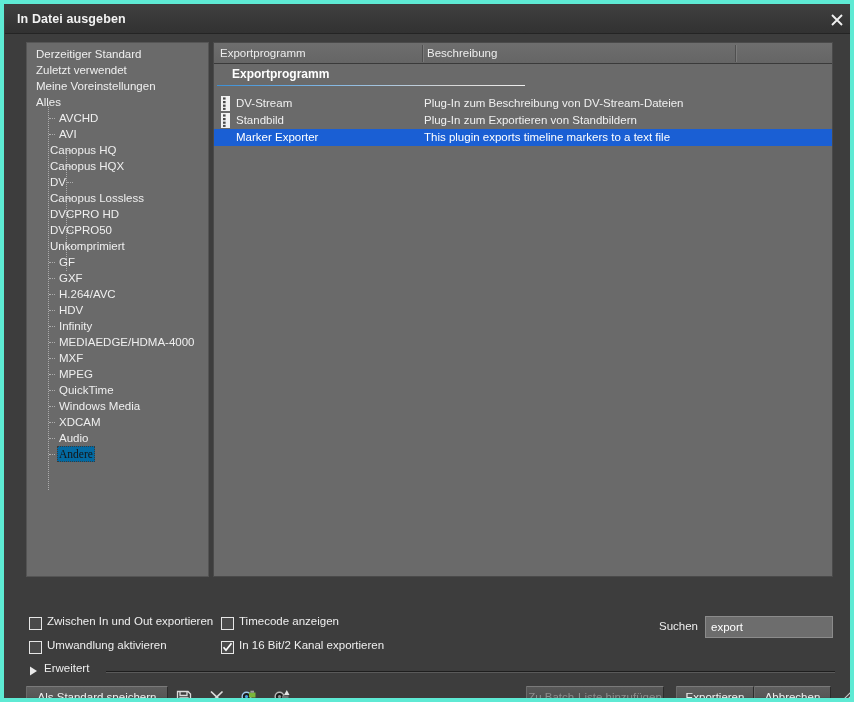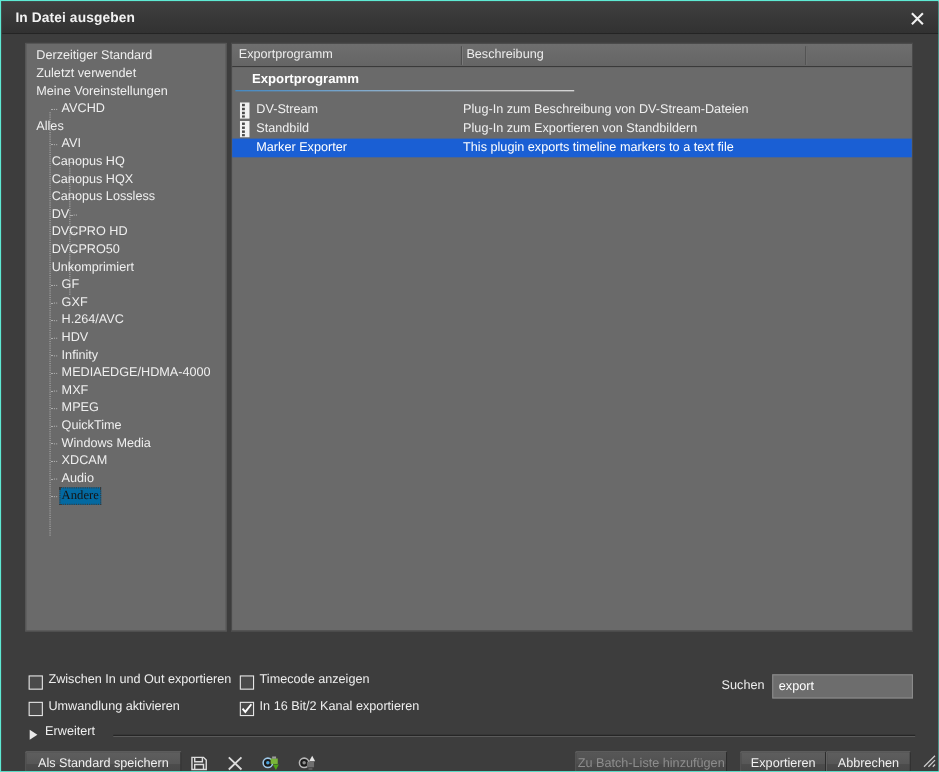--- a/index.html
+++ b/index.html
@@ -12,21 +12,21 @@
     font-family: "Liberation Sans", sans-serif;
     -webkit-font-smoothing: antialiased;
   }
 
   #dialog {
     position: relative;
     width: 854px;
     height: 702px;
     box-sizing: border-box;
     background: #3d3d3d;
-    border: 1px solid #5eead4;
+    border: 4px solid #5eead4;
     overflow: hidden;
   }
 
   
   .titlebar {
     position: absolute;
     left: 1px; top: 1px;
     width: 852px;
     height: 29px;
     background: linear-gradient(to bottom, #3f3f3f 0%, #383838 50%, #323232 100%);
@@ -363,27 +363,27 @@
   <div class="content">
 
     <div class="tree-panel">
 
       <div class="guide-v" style="left:21px; top:62px; height:385px;"></div>
       <div class="guide-v" style="left:39px; top:110px; height:118px;"></div>
       <ul class="tree-list" id="tree-list">
           <li class="tree-row lvl0"><span class="lbl">Derzeitiger Standard</span></li>
           <li class="tree-row lvl0"><span class="lbl">Zuletzt verwendet</span></li>
           <li class="tree-row lvl0"><span class="lbl">Meine Voreinstellungen</span></li>
+          <li class="tree-row lvl0"><span class="lbl">Alles</span></li>
           <li class="tree-row lvl1"><span class="guide-h" style="left: 22px; top: 8px; width: 6px;"></span><span class="lbl">AVCHD</span></li>
-          <li class="tree-row lvl0"><span class="lbl">Alles</span></li>
           <li class="tree-row lvl1"><span class="guide-h" style="left: 22px; top: 8px; width: 6px;"></span><span class="lbl">AVI</span></li>
           <li class="tree-row lvl2"><span class="guide-h" style="left: 40px; top: 8px; width: 6px;"></span><span class="lbl">Canopus HQ</span></li>
           <li class="tree-row lvl2"><span class="guide-h" style="left: 40px; top: 8px; width: 6px;"></span><span class="lbl">Canopus HQX</span></li>
+          <li class="tree-row lvl2"><span class="guide-h" style="left: 40px; top: 8px; width: 6px;"></span><span class="lbl">DV</span></li>
           <li class="tree-row lvl2"><span class="guide-h" style="left: 40px; top: 8px; width: 6px;"></span><span class="lbl">Canopus Lossless</span></li>
-          <li class="tree-row lvl2"><span class="guide-h" style="left: 40px; top: 8px; width: 6px;"></span><span class="lbl">DV</span></li>
           <li class="tree-row lvl2"><span class="guide-h" style="left: 40px; top: 8px; width: 6px;"></span><span class="lbl">DVCPRO HD</span></li>
           <li class="tree-row lvl2"><span class="guide-h" style="left: 40px; top: 8px; width: 6px;"></span><span class="lbl">DVCPRO50</span></li>
           <li class="tree-row lvl2"><span class="guide-h" style="left: 40px; top: 8px; width: 6px;"></span><span class="lbl">Unkomprimiert</span></li>
           <li class="tree-row lvl1"><span class="guide-h" style="left: 22px; top: 8px; width: 6px;"></span><span class="lbl">GF</span></li>
           <li class="tree-row lvl1"><span class="guide-h" style="left: 22px; top: 8px; width: 6px;"></span><span class="lbl">GXF</span></li>
           <li class="tree-row lvl1"><span class="guide-h" style="left: 22px; top: 8px; width: 6px;"></span><span class="lbl">H.264/AVC</span></li>
           <li class="tree-row lvl1"><span class="guide-h" style="left: 22px; top: 8px; width: 6px;"></span><span class="lbl">HDV</span></li>
           <li class="tree-row lvl1"><span class="guide-h" style="left: 22px; top: 8px; width: 6px;"></span><span class="lbl">Infinity</span></li>
           <li class="tree-row lvl1"><span class="guide-h" style="left: 22px; top: 8px; width: 6px;"></span><span class="lbl">MEDIAEDGE/HDMA-4000</span></li>
           <li class="tree-row lvl1"><span class="guide-h" style="left: 22px; top: 8px; width: 6px;"></span><span class="lbl">MXF</span></li>

